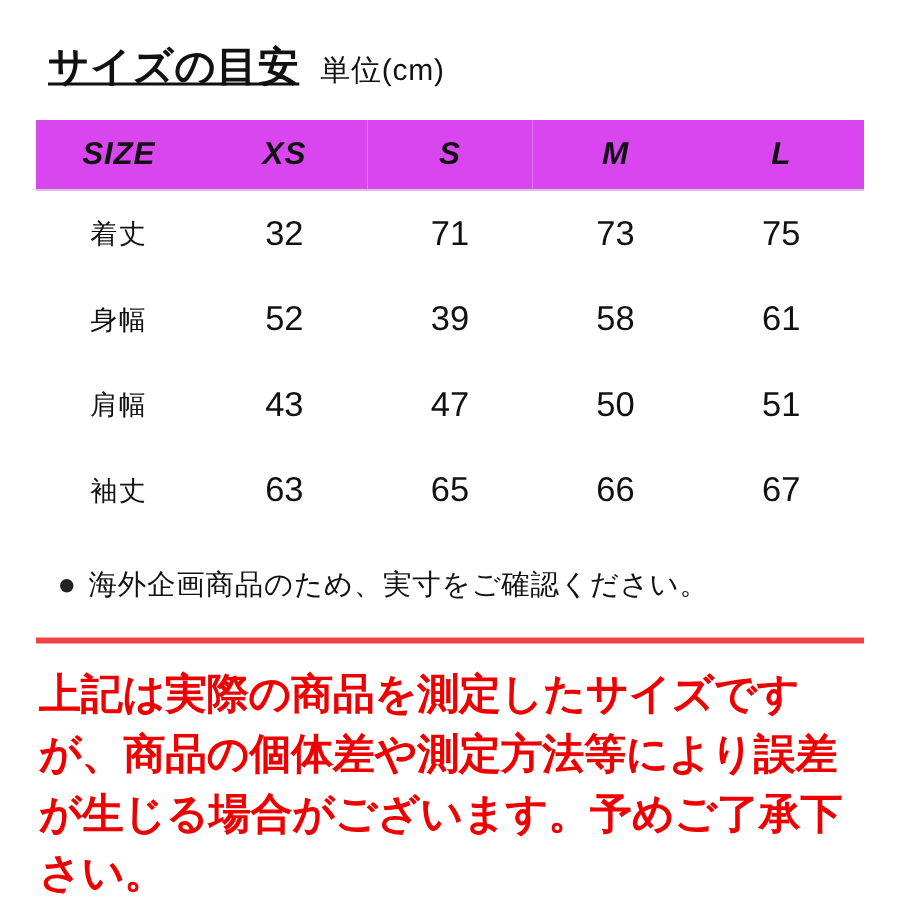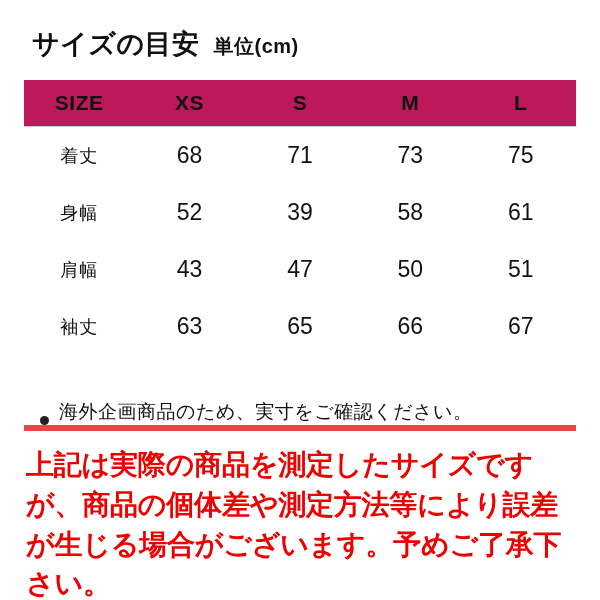--- a/index.html
+++ b/index.html
@@ -26,39 +26,41 @@
     align-items: baseline;
     gap: 14px;
     padding-left: 8px;
     margin-bottom: 18px;
   }
   .title-main {
     font-size: 27px;
     font-weight: bold;
     letter-spacing: 0.5px;
     color: #111;
+    text-decoration: underline;
   }
   .title-unit {
     font-size: 20px;
-    font-weight: bold;
+    font-weight: normal;
     color: #111;
     letter-spacing: 0.5px;
   }
   table.size-table {
     width: 100%;
     border-collapse: collapse;
     table-layout: fixed;
   }
   table.size-table th,
   table.size-table td {
     text-align: center;
     border: none;
   }
   thead tr {
-    background: #be185d;
+    background: #d946ef;
+    font-style: italic;
   }
   thead th {
     height: 44px;
     font-size: 21px;
     font-weight: bold;
     color: #111;
     letter-spacing: 0.5px;
   }
   thead th.col-label {
     text-align: center;
@@ -71,25 +73,25 @@
   }
   tbody tr:first-child td {
     border-top: 1px solid #cfcfcf;
   }
   tbody td.row-head {
     font-size: 18px;
     letter-spacing: 1px;
   }
   .note-row {
     display: flex;
-    align-items: flex-end;
+    align-items: center;
     gap: 10px;
     height: 70px;
     padding-left: 16px;
-    border-bottom: 6px solid #ef4444;
+    border-bottom: 4px solid #ef4444;
   }
   .bullet {
     width: 9px;
     height: 9px;
     border-radius: 50%;
     background: #222;
     flex: 0 0 auto;
     display: inline-block;
   }
   .note-text {
@@ -123,21 +125,21 @@
         <th class="col-label">SIZE</th>
         <th>XS</th>
         <th>S</th>
         <th>M</th>
         <th>L</th>
       </tr>
     </thead>
     <tbody>
       <tr>
         <td class="row-head">着丈</td>
-        <td>68</td>
+        <td>32</td>
         <td>71</td>
         <td>73</td>
         <td>75</td>
       </tr>
       <tr>
         <td class="row-head">身幅</td>
         <td>52</td>
         <td>39</td>
         <td>58</td>
         <td>61</td>

